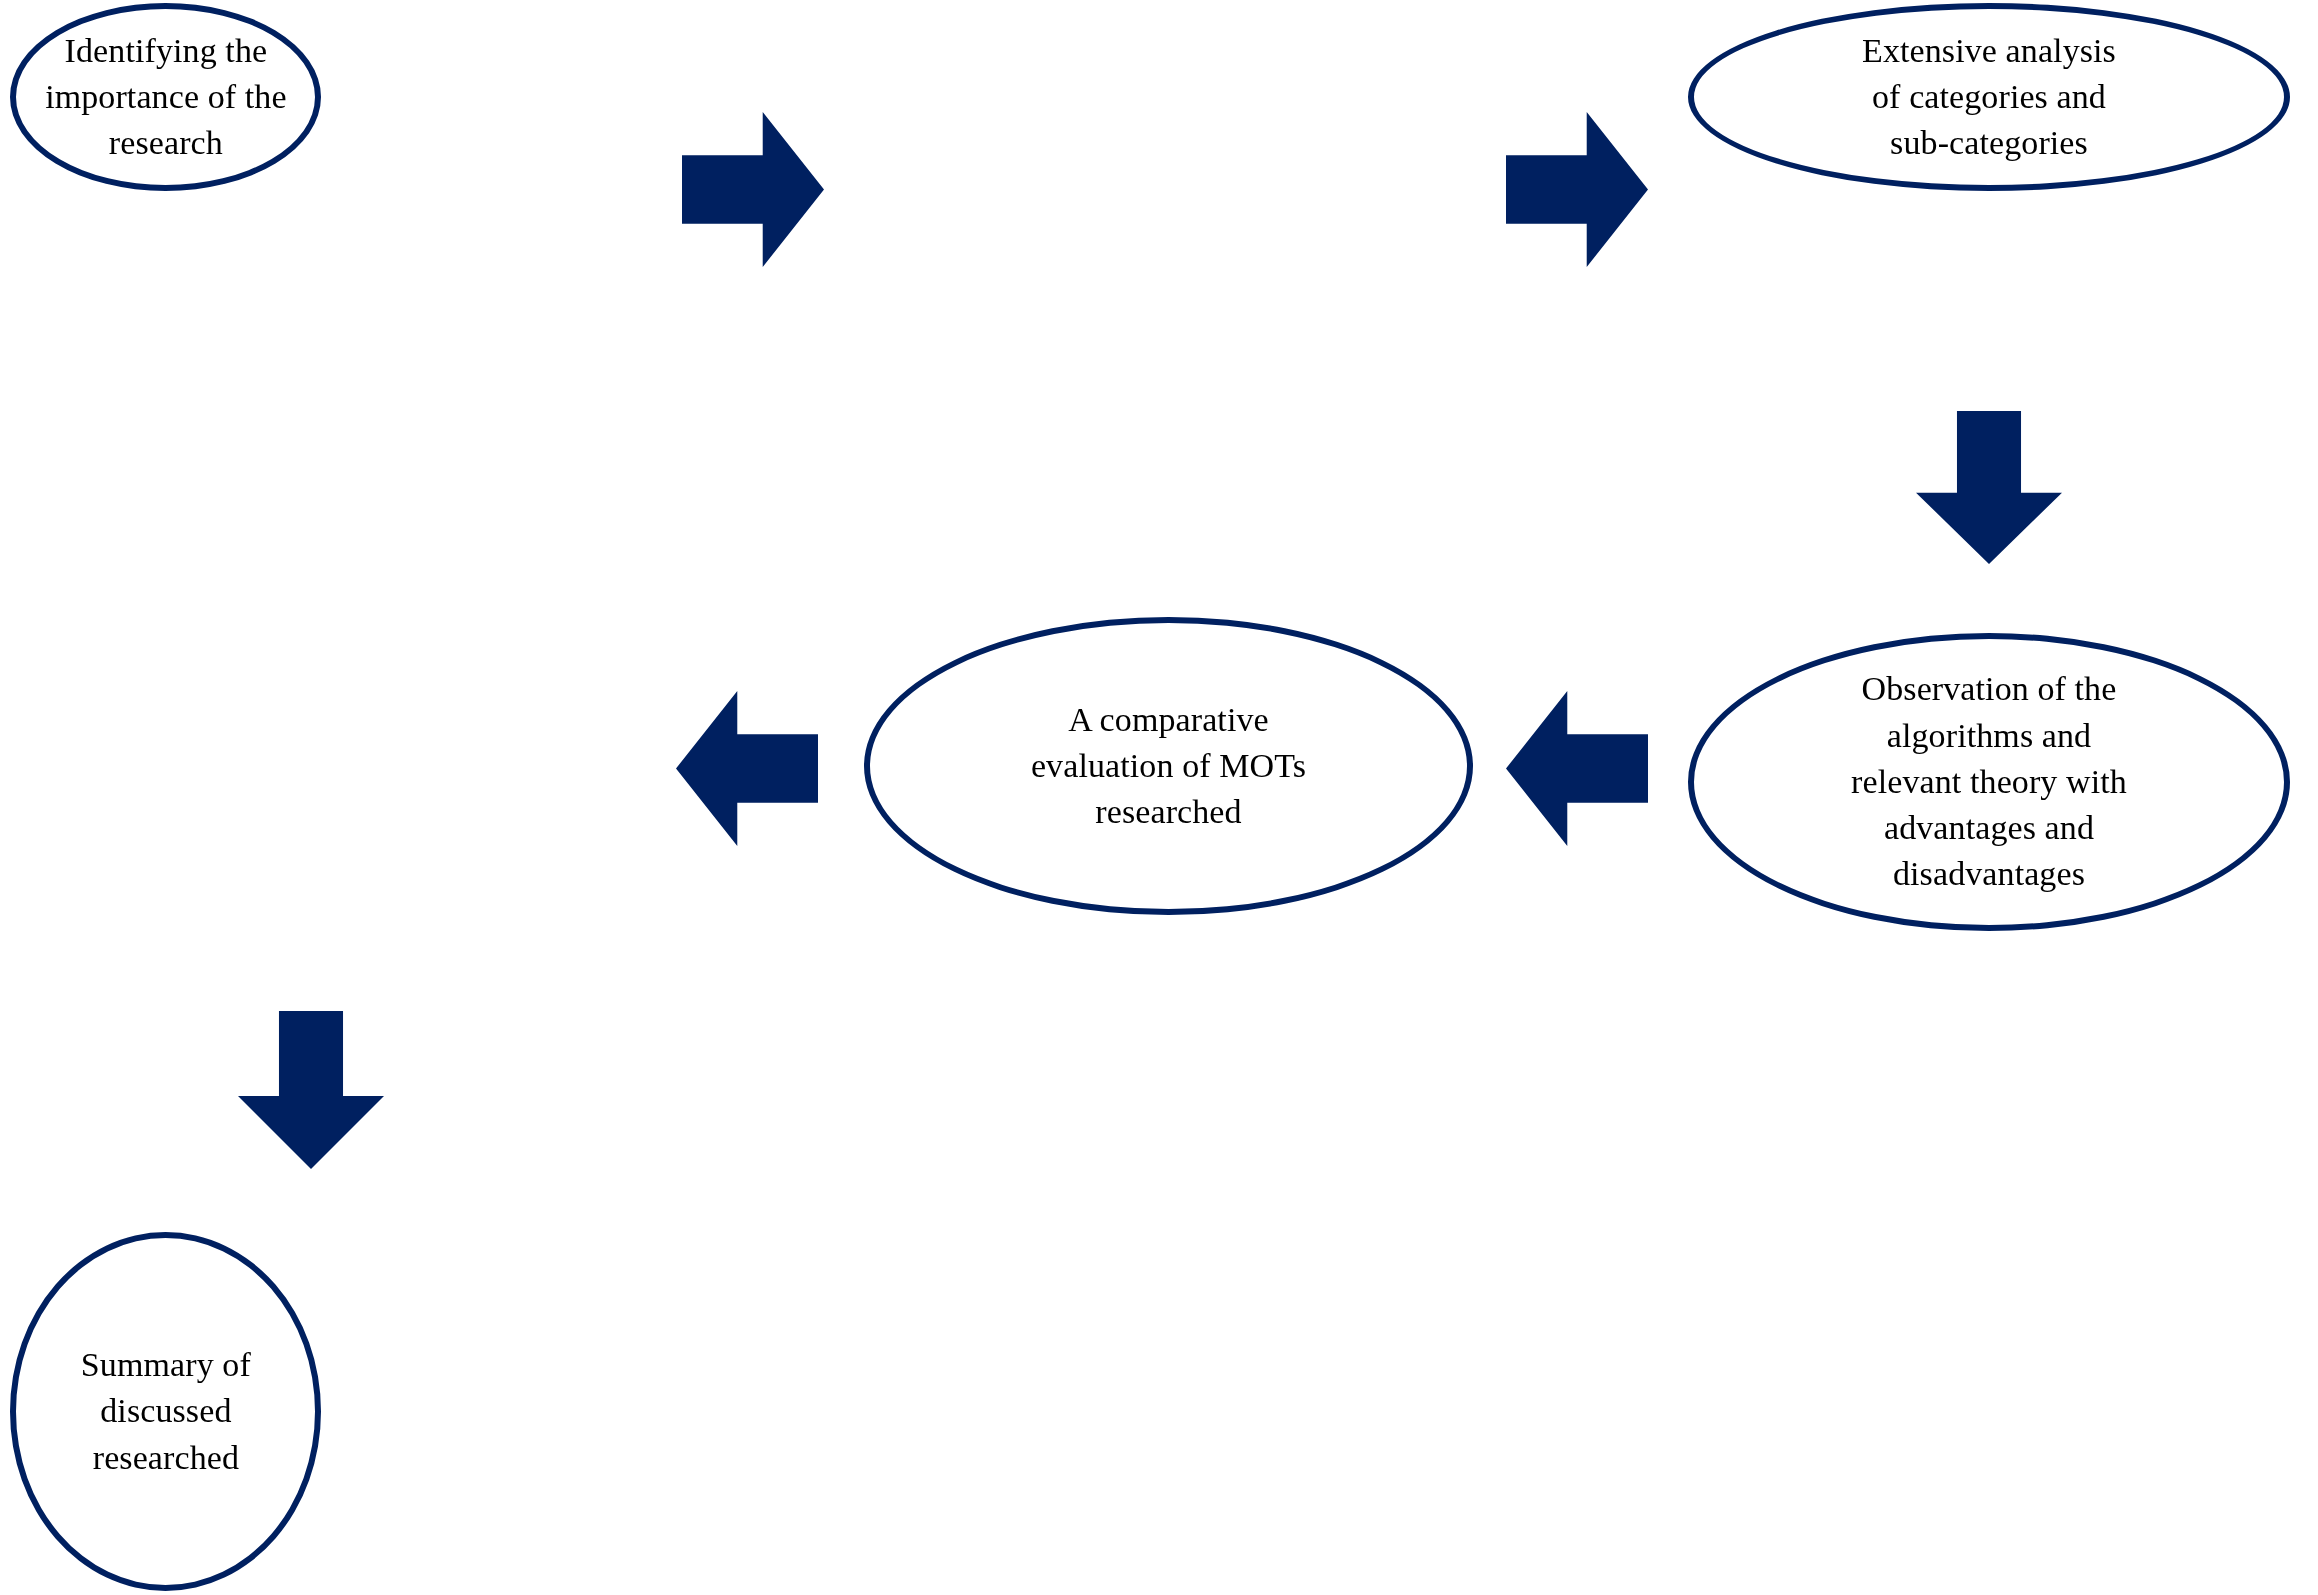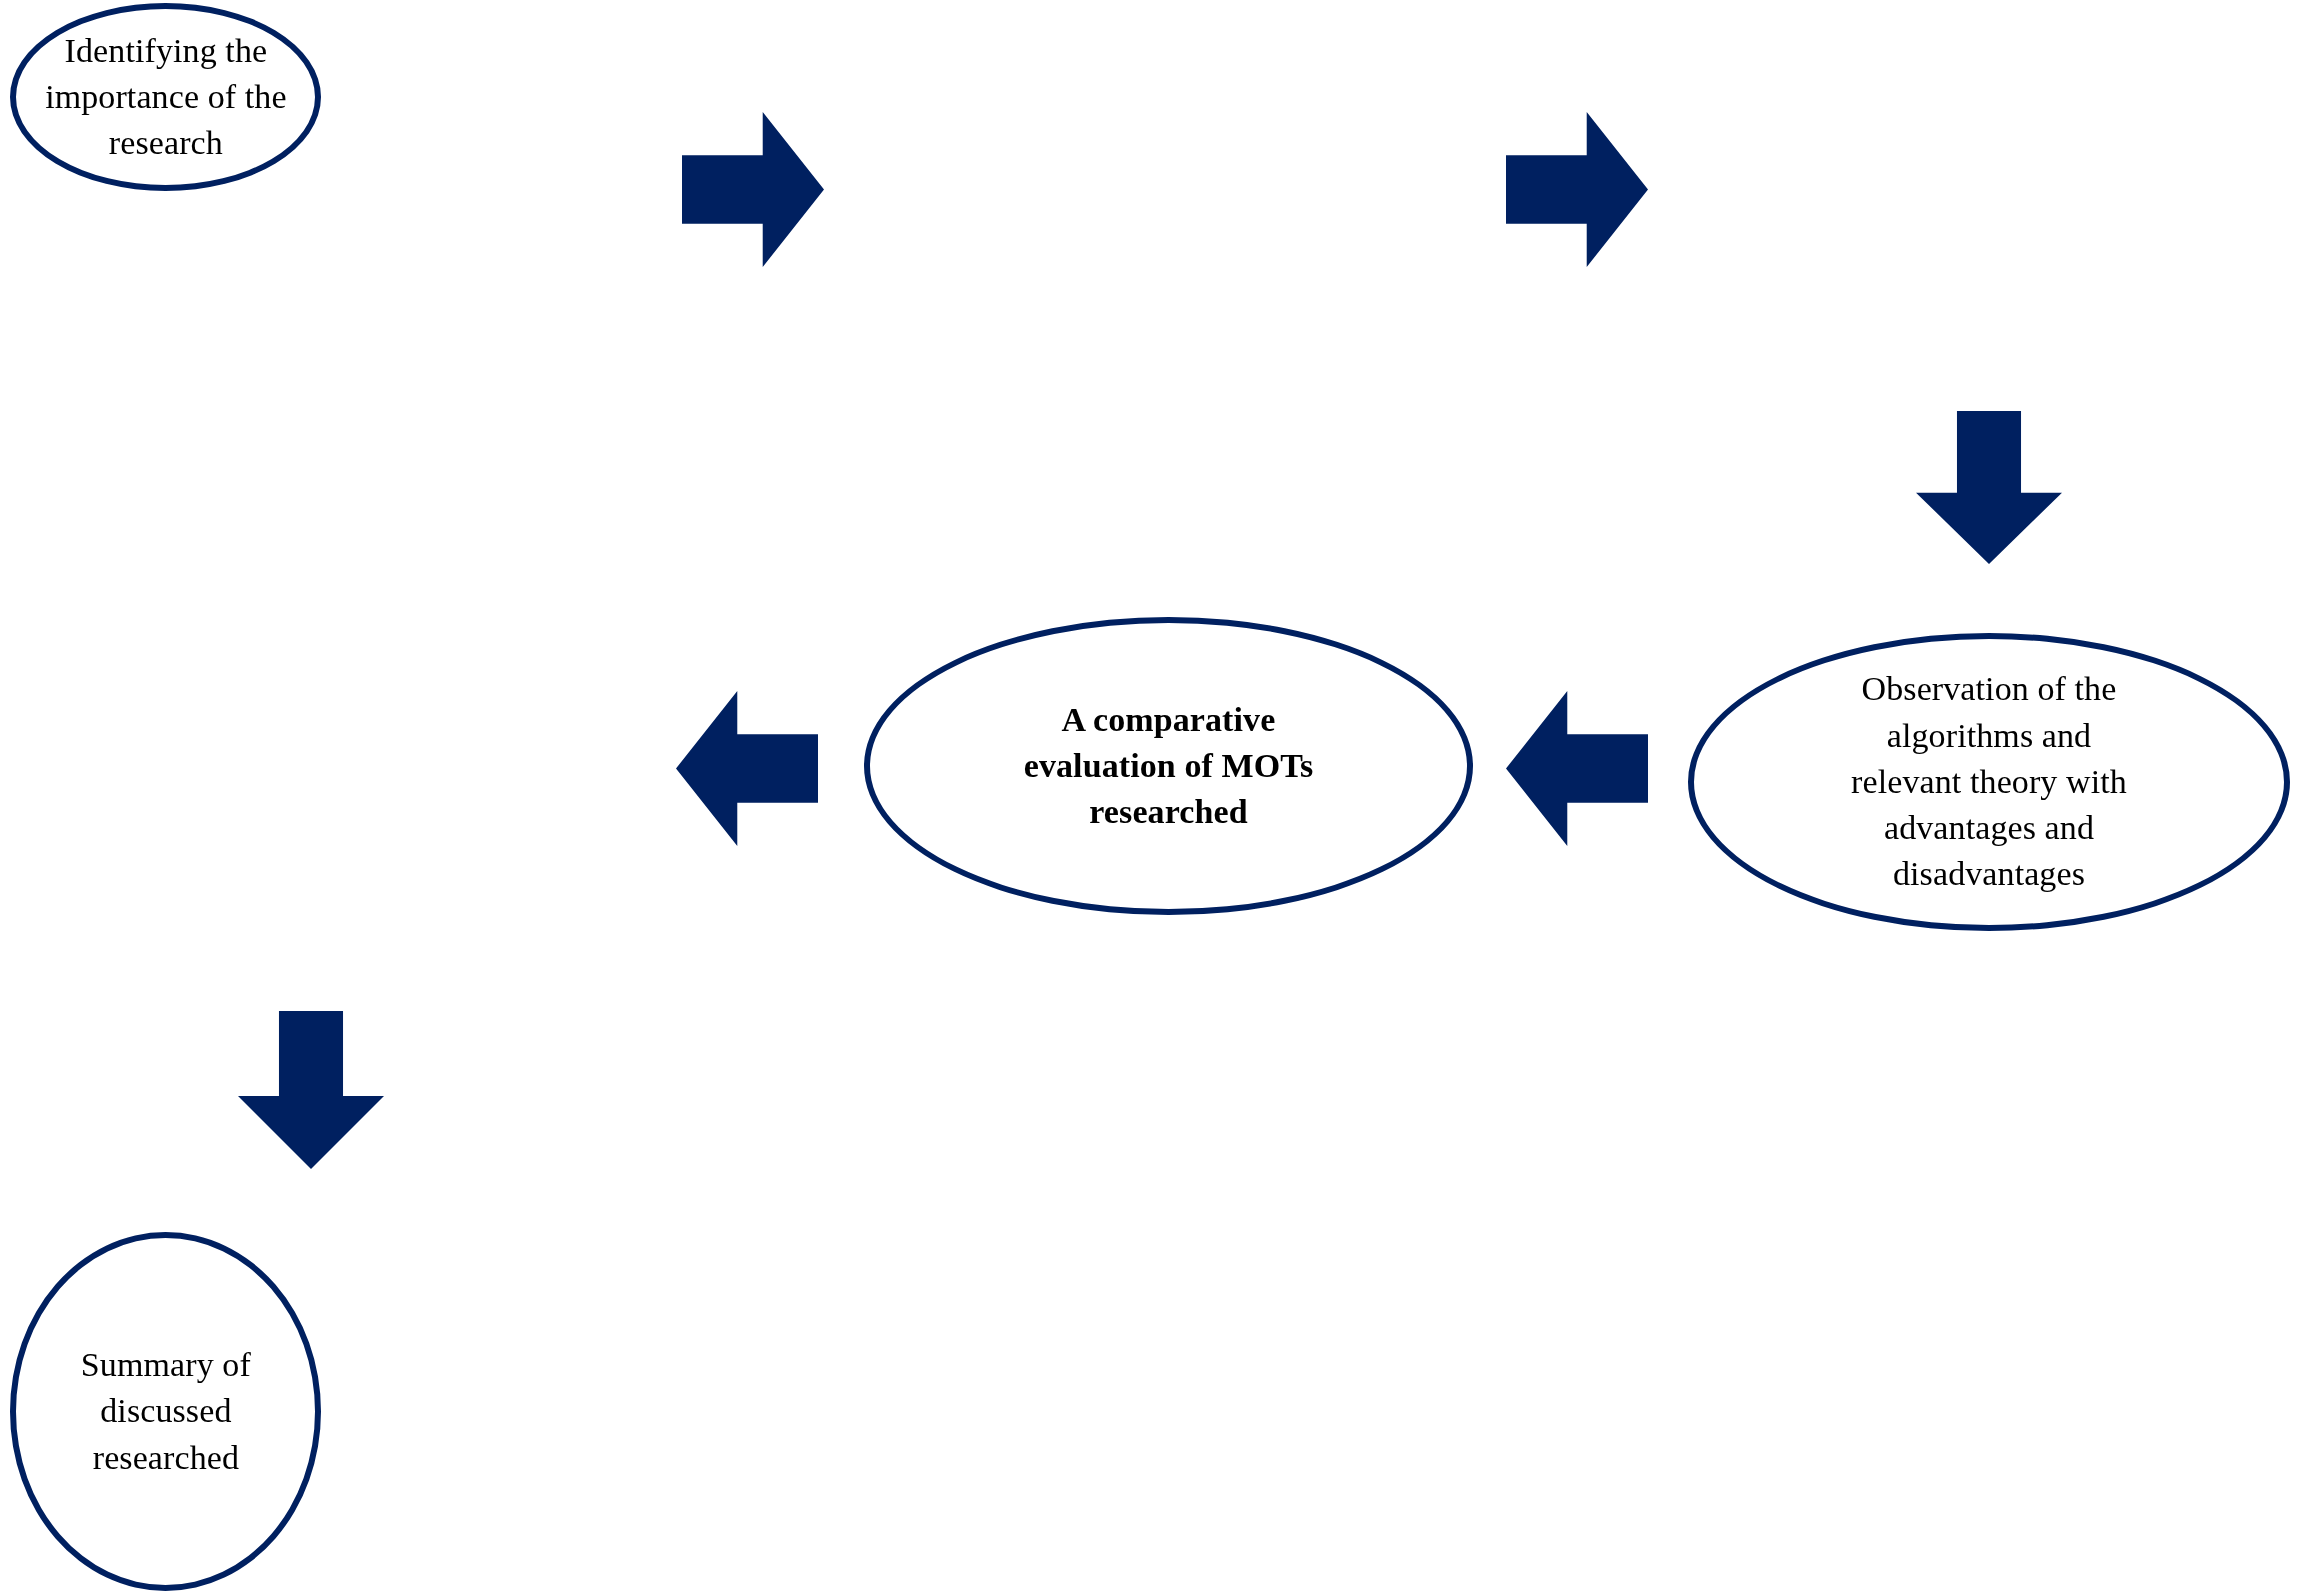--- a/index.html
+++ b/index.html
@@ -61,36 +61,41 @@
     </svg>
   </div>
 
 
   <div class="arrow" style="left:1506px; top:112px; width:142px; height:155px;">
     <svg viewBox="0 0 190 208" preserveAspectRatio="none" aria-hidden="true">
       <path d="M0,58 L108,58 L108,0 L190,104 L108,208 L108,150 L0,150 Z" fill="#002060"></path>
     </svg>
   </div>
 
+  <div class="node" style="left: 1688px; top: 3px; width: 602px; height: 188px; border-color: rgb(0, 32, 96);">
+    <div class="node-label" style="color: rgb(0, 0, 0);">Extensive analysis
+of categories and
+sub-categories</div>
+  </div>
 
   <div class="arrow" style="left:1916px; top:411px; width:146px; height:153px;">
     <svg viewBox="0 0 196 206" preserveAspectRatio="none" aria-hidden="true">
       <path d="M55,0 L141,0 L141,110 L196,110 L98,206 L0,110 L55,110 Z" fill="#002060"></path>
     </svg>
   </div>
 
 
   <div class="arrow" style="left:676px; top:691px; width:142px; height:155px;">
     <svg viewBox="0 0 190 208" preserveAspectRatio="none" aria-hidden="true">
       <path d="M190,58 L82,58 L82,0 L0,104 L82,208 L82,150 L190,150 Z" fill="#002060"></path>
     </svg>
   </div>
 
   <div class="node" style="left: 864px; top: 617px; width: 609px; height: 298px; border-color: rgb(0, 32, 96);">
-    <div class="node-label" style="color: rgb(0, 0, 0); font-weight: bold;">A comparative
+    <div class="node-label" style="color: rgb(0, 0, 0);">A comparative
 evaluation of MOTs
 researched</div>
   </div>
 
   <div class="arrow" style="left:1506px; top:691px; width:142px; height:155px;">
     <svg viewBox="0 0 190 208" preserveAspectRatio="none" aria-hidden="true">
       <path d="M190,58 L82,58 L82,0 L0,104 L82,208 L82,150 L190,150 Z" fill="#002060"></path>
     </svg>
   </div>
 

